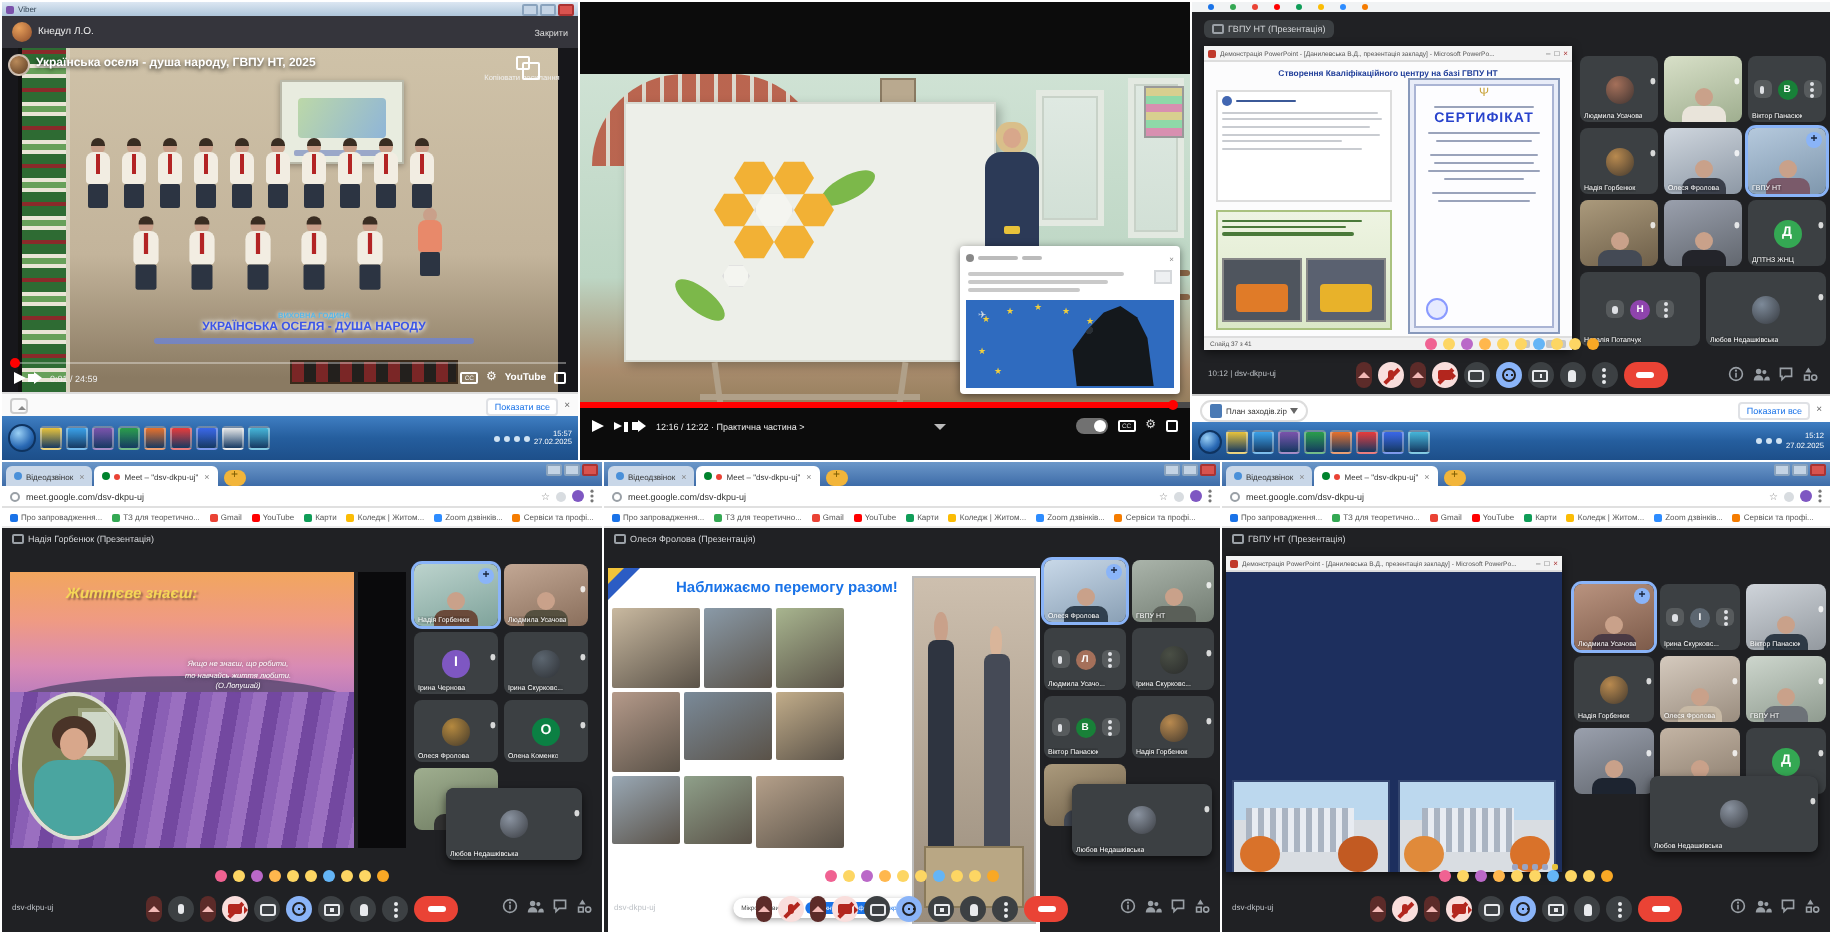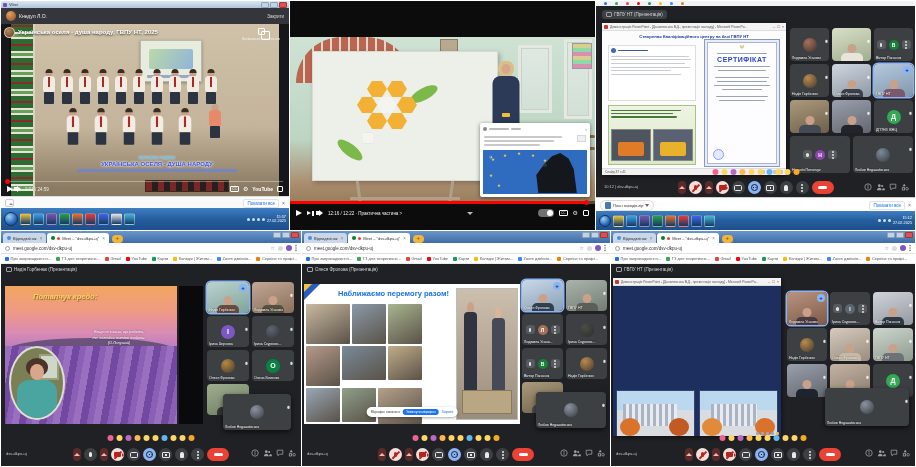--- a/index.html
+++ b/index.html
@@ -239,21 +239,21 @@
 .bl-field{position:absolute;left:0;right:0;top:60px;bottom:0;background:
   repeating-linear-gradient(100deg,#9a6fc0 0 7px,#7348a0 7px 14px,#8a5fb5 14px 20px)}
 .bl-head{position:absolute;left:28px;top:6px;font-size:7.5px;font-weight:bold;font-style:italic;color:#f5d657;text-shadow:1px 1px 1px rgba(0,0,0,.4)}
 .bl-quote{position:absolute;left:62px;top:44px;width:104px;text-align:center;font-size:3.8px;font-style:italic;color:#fff;text-shadow:0 0 2px rgba(0,0,0,.6);line-height:1.5}
 .bl-oval{position:absolute;left:4px;top:60px;width:56px;height:74px;border-radius:50%;overflow:hidden;border:2px solid rgba(255,255,255,.75);background:#7a7f55}
 .bl-oval .owin{position:absolute;right:4px;top:6px;width:20px;height:26px;background:#cfd8c8;border:2px solid #9aa07a}
 .bl-oval .ohair{position:absolute;left:50%;transform:translateX(-50%);top:10px;width:22px;height:18px;border-radius:50% 50% 45% 45%;background:#4a3428}
 .bl-oval .oface{position:absolute;left:50%;transform:translateX(-50%);top:16px;width:14px;height:16px;border-radius:50%;background:#d8a78b}
 .bl-oval .obody{position:absolute;left:50%;transform:translateX(-50%);top:32px;width:40px;height:40px;border-radius:12px 12px 0 0;background:#4aa5a0}
 .blackcol{position:absolute;background:#0a0a0c}
-.slide-bm{position:absolute;left:2px;top:20px;width:216px;height:140px;background:#fff;overflow:hidden}
+.slide-bm{position:absolute;left:2px;top:20px;width:216px;height:182px;background:#fff;overflow:hidden}
 .bm-ribbon{position:absolute;left:0;top:0;width:0;height:0;border-top:16px solid #2b5cc4;border-right:16px solid transparent}
 .bm-ribbon2{position:absolute;left:0;top:0;width:0;height:0;border-top:8px solid #f2c43a;border-right:8px solid transparent}
 .bm-title{position:absolute;left:34px;top:5px;font-size:7.5px;font-weight:bold;color:#1a73e8}
 .bm-photos{position:absolute;left:2px;top:20px;width:148px;bottom:4px;display:flex;flex-wrap:wrap;gap:2px;align-content:flex-start}
 .bmp{border-radius:1px}
 .bm-tall{position:absolute;right:2px;top:4px;width:62px;bottom:4px;background:linear-gradient(#cdbfae,#9a8d7c);border:1px solid #bbb}
 .bm-tall .p1{position:absolute;left:12%;top:18%;width:22%;height:60%;background:#2e3440;border-radius:4px 4px 0 0}
 .bm-tall .p2{position:absolute;left:58%;top:22%;width:22%;height:56%;background:#454a56;border-radius:4px 4px 0 0}
 .bm-tall .hd1{position:absolute;left:17%;top:10%;width:11%;height:9%;border-radius:50%;background:#c9a18a}
 .bm-tall .hd2{position:absolute;left:63%;top:14%;width:11%;height:9%;border-radius:50%;background:#d9b59a}
@@ -855,21 +855,21 @@
         <span class="bm"><span class="bmdot" style="background:#f57c00"></span>Сервіси та профі...</span>
       </div>
     <div class="meet">
       <div class="mhdr" style="position:absolute;left:5px;top:3px">
         <span class="mhic"></span>
           <span>Надія Горбенюк (Презентація)</span>
       </div>
       <div class="slide-bl">
         <div class="bl-hills"></div>
           <div class="bl-field"></div>
-        <div class="bl-head">Потапчук кредо:</div>
+        <div class="bl-head">Життєве знаєш:</div>
         <div class="bl-quote">
           <div>Якщо не знаєш, що робити,</div>
             <div>то навчайсь життя любити.</div>
             <div>(О.Лопушай)</div>
         </div>
         <div class="bl-oval">
           <div class="owin"></div>
             <div class="ohair"></div>
             <div class="oface"></div>
             <div class="obody"></div>

